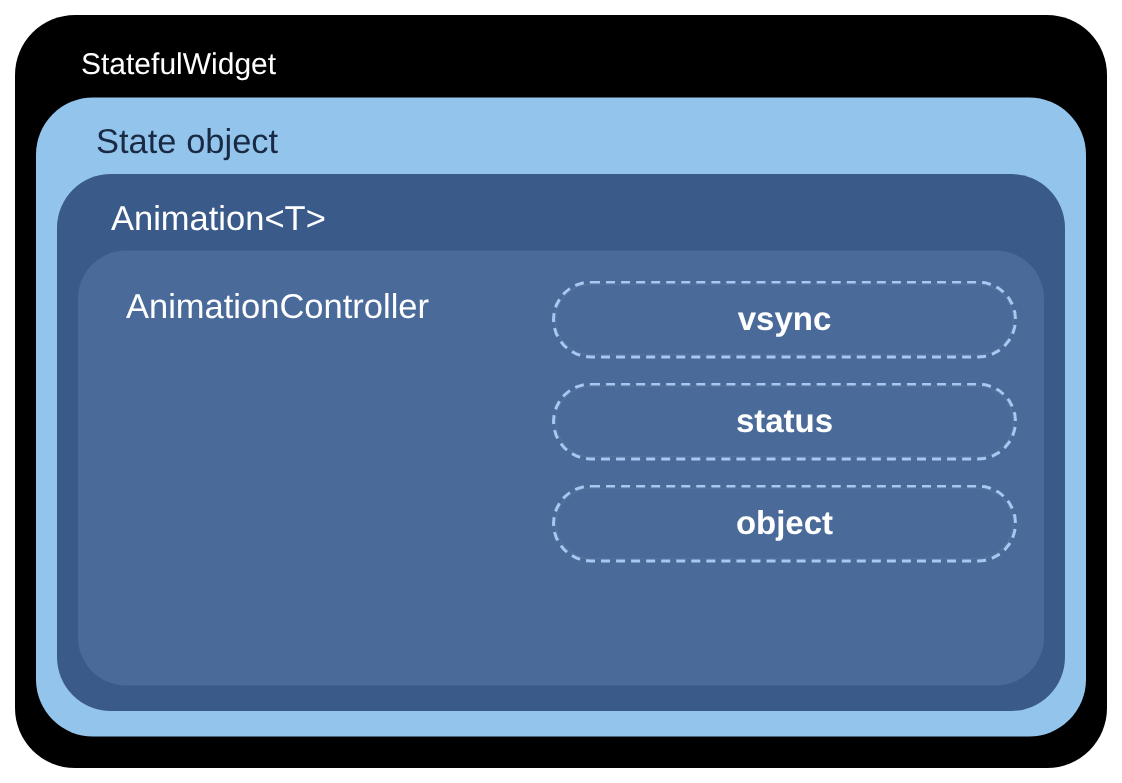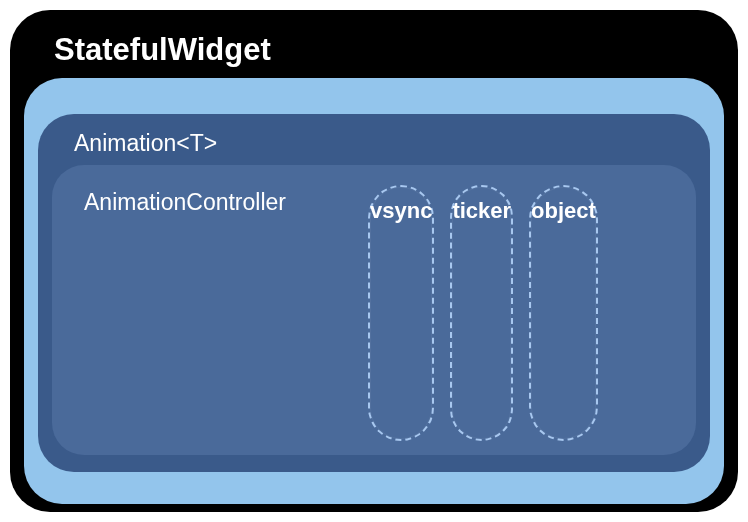--- a/index.html
+++ b/index.html
@@ -16,42 +16,41 @@
     }
     .outer-box {
       background: #000000;
       border-radius: 40px;
       padding: 14px 14px 14px 14px;
       width: 100%;
       height: 100%;
     }
     .outer-title {
       color: #ffffff;
-      font-size: 31px;
-      font-weight: 700;
+      font-size: 20px;
+      font-weight: 400;
       padding: 8px 0 10px 30px;
     }
     .state-box {
       background: #93c5ec;
       border-radius: 38px;
       padding: 12px 14px 14px 14px;
       height: calc(100% - 48px);
     }
     .state-title {
       color: #1a2a44;
       font-size: 23px;
       font-weight: 500;
       padding: 4px 0 8px 26px;
     }
     .animation-box {
       background: #3a5a8a;
       border-radius: 36px;
       padding: 12px 14px 14px 14px;
       height: calc(100% - 42px);
-      margin-top: 24px;
     }
     .animation-title {
       color: #ffffff;
       font-size: 23px;
       font-weight: 500;
       padding: 4px 0 8px 22px;
     }
     .controller-box {
       background: #4a6a9a;
       border-radius: 32px;
@@ -62,21 +61,21 @@
     }
     .controller-title {
       color: #ffffff;
       font-size: 23px;
       font-weight: 500;
       padding: 6px 0 0 14px;
       flex: 1;
     }
     .pills {
       display: flex;
-      flex-direction: row;
+      flex-direction: column;
       gap: 16px;
       width: 310px;
       padding-top: 2px;
     }
     .pill {
       background: #4a6a9a;
       border: 2px dashed #a8c8f0;
       border-radius: 999px;
       color: #ffffff;
       font-size: 22px;
@@ -85,25 +84,26 @@
       padding: 11px 0;
       box-shadow: inset 0 0 0 1px rgba(255,255,255,0.05);
     }
   </style>
 </head>
 <body>
 
 <div class="outer-box">
   <div class="outer-title">StatefulWidget</div>
   <div class="state-box">
+    <div class="state-title">State object</div>
     <div class="animation-box">
       <div class="animation-title">Animation&lt;T&gt;</div>
       <div class="controller-box">
         <div class="controller-title">AnimationController</div>
         <div class="pills">
           <div class="pill">vsync</div>
-          <div class="pill">ticker</div>
+          <div class="pill">status</div>
           <div class="pill">object</div>
         </div>
       </div>
     </div>
   </div>
 </div>
 
 </body></html>

